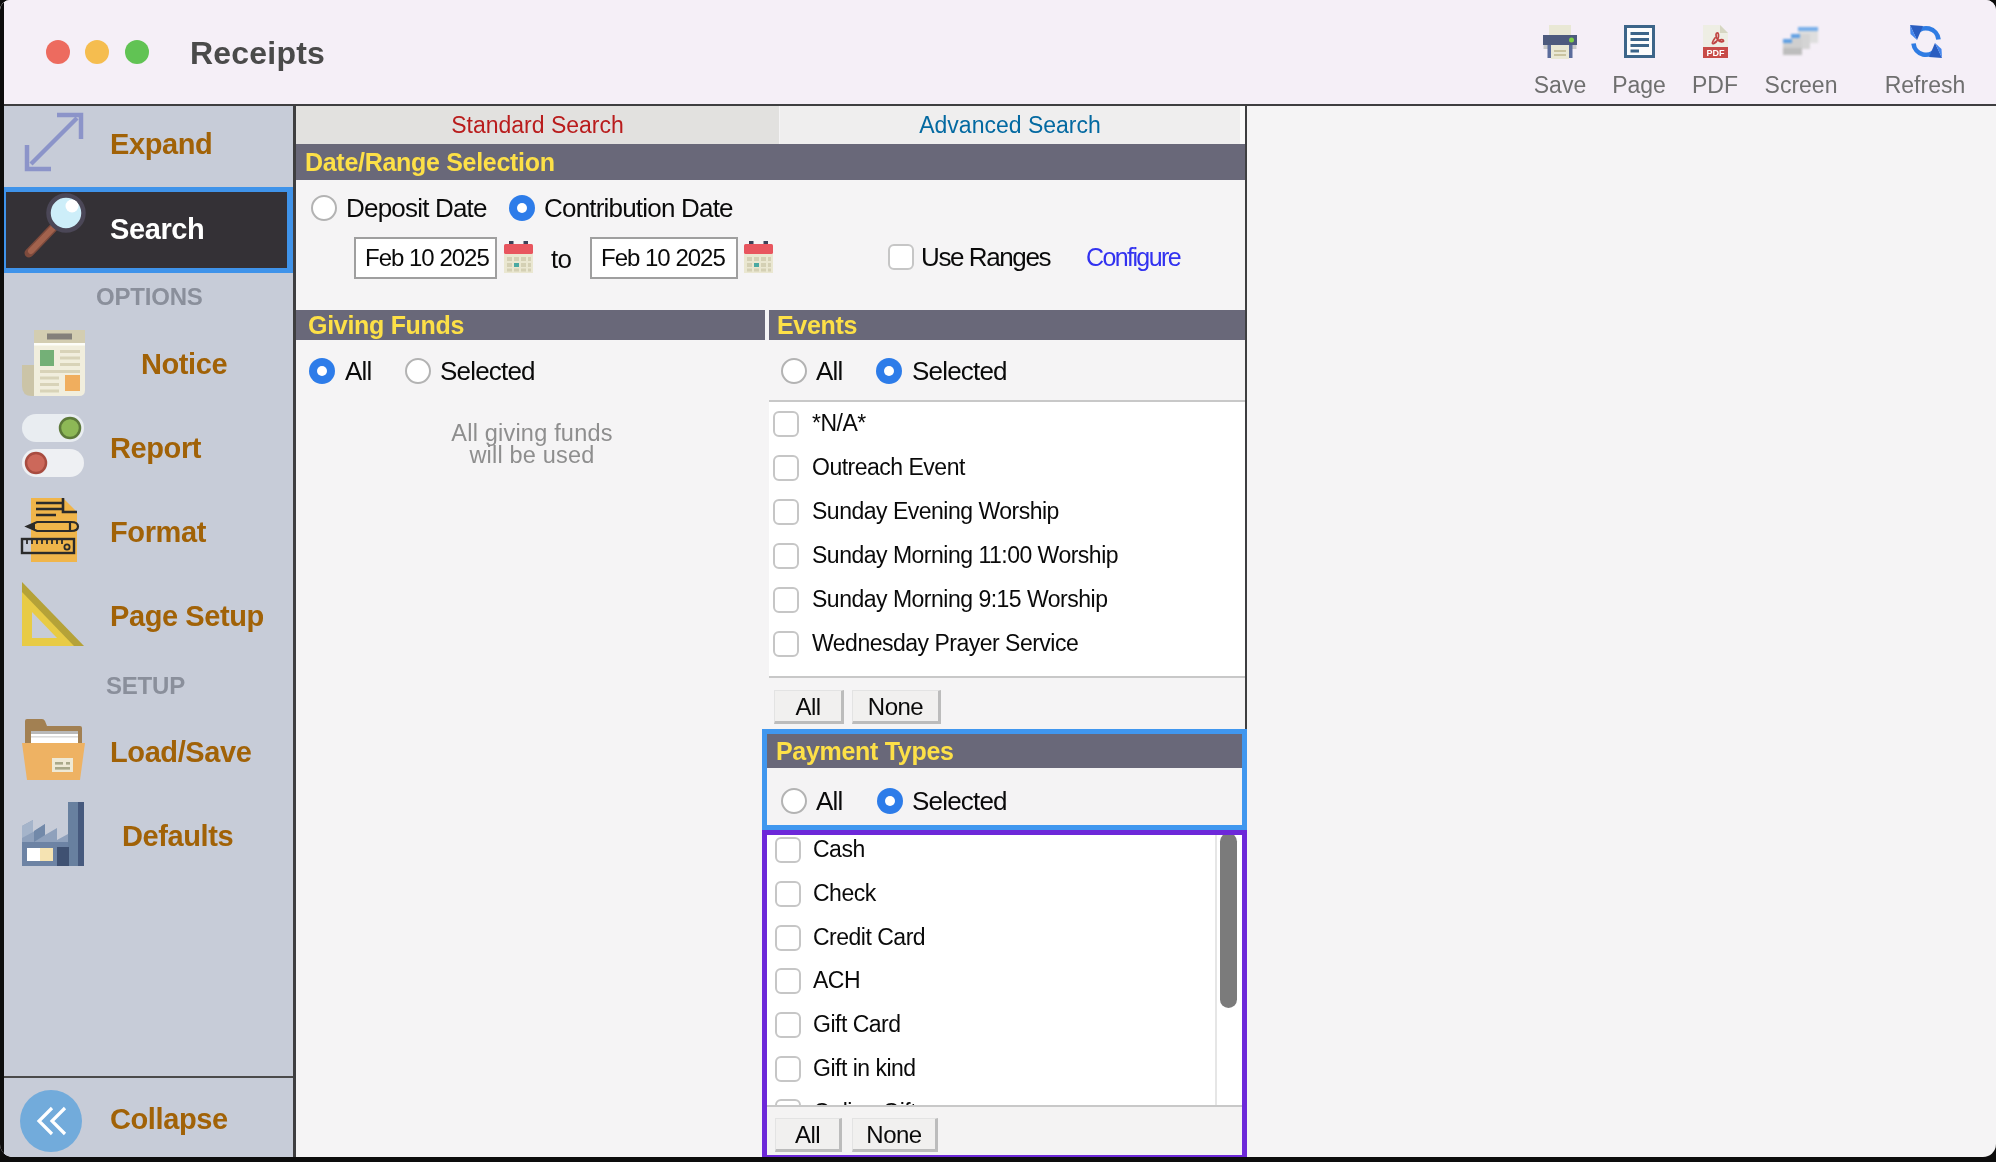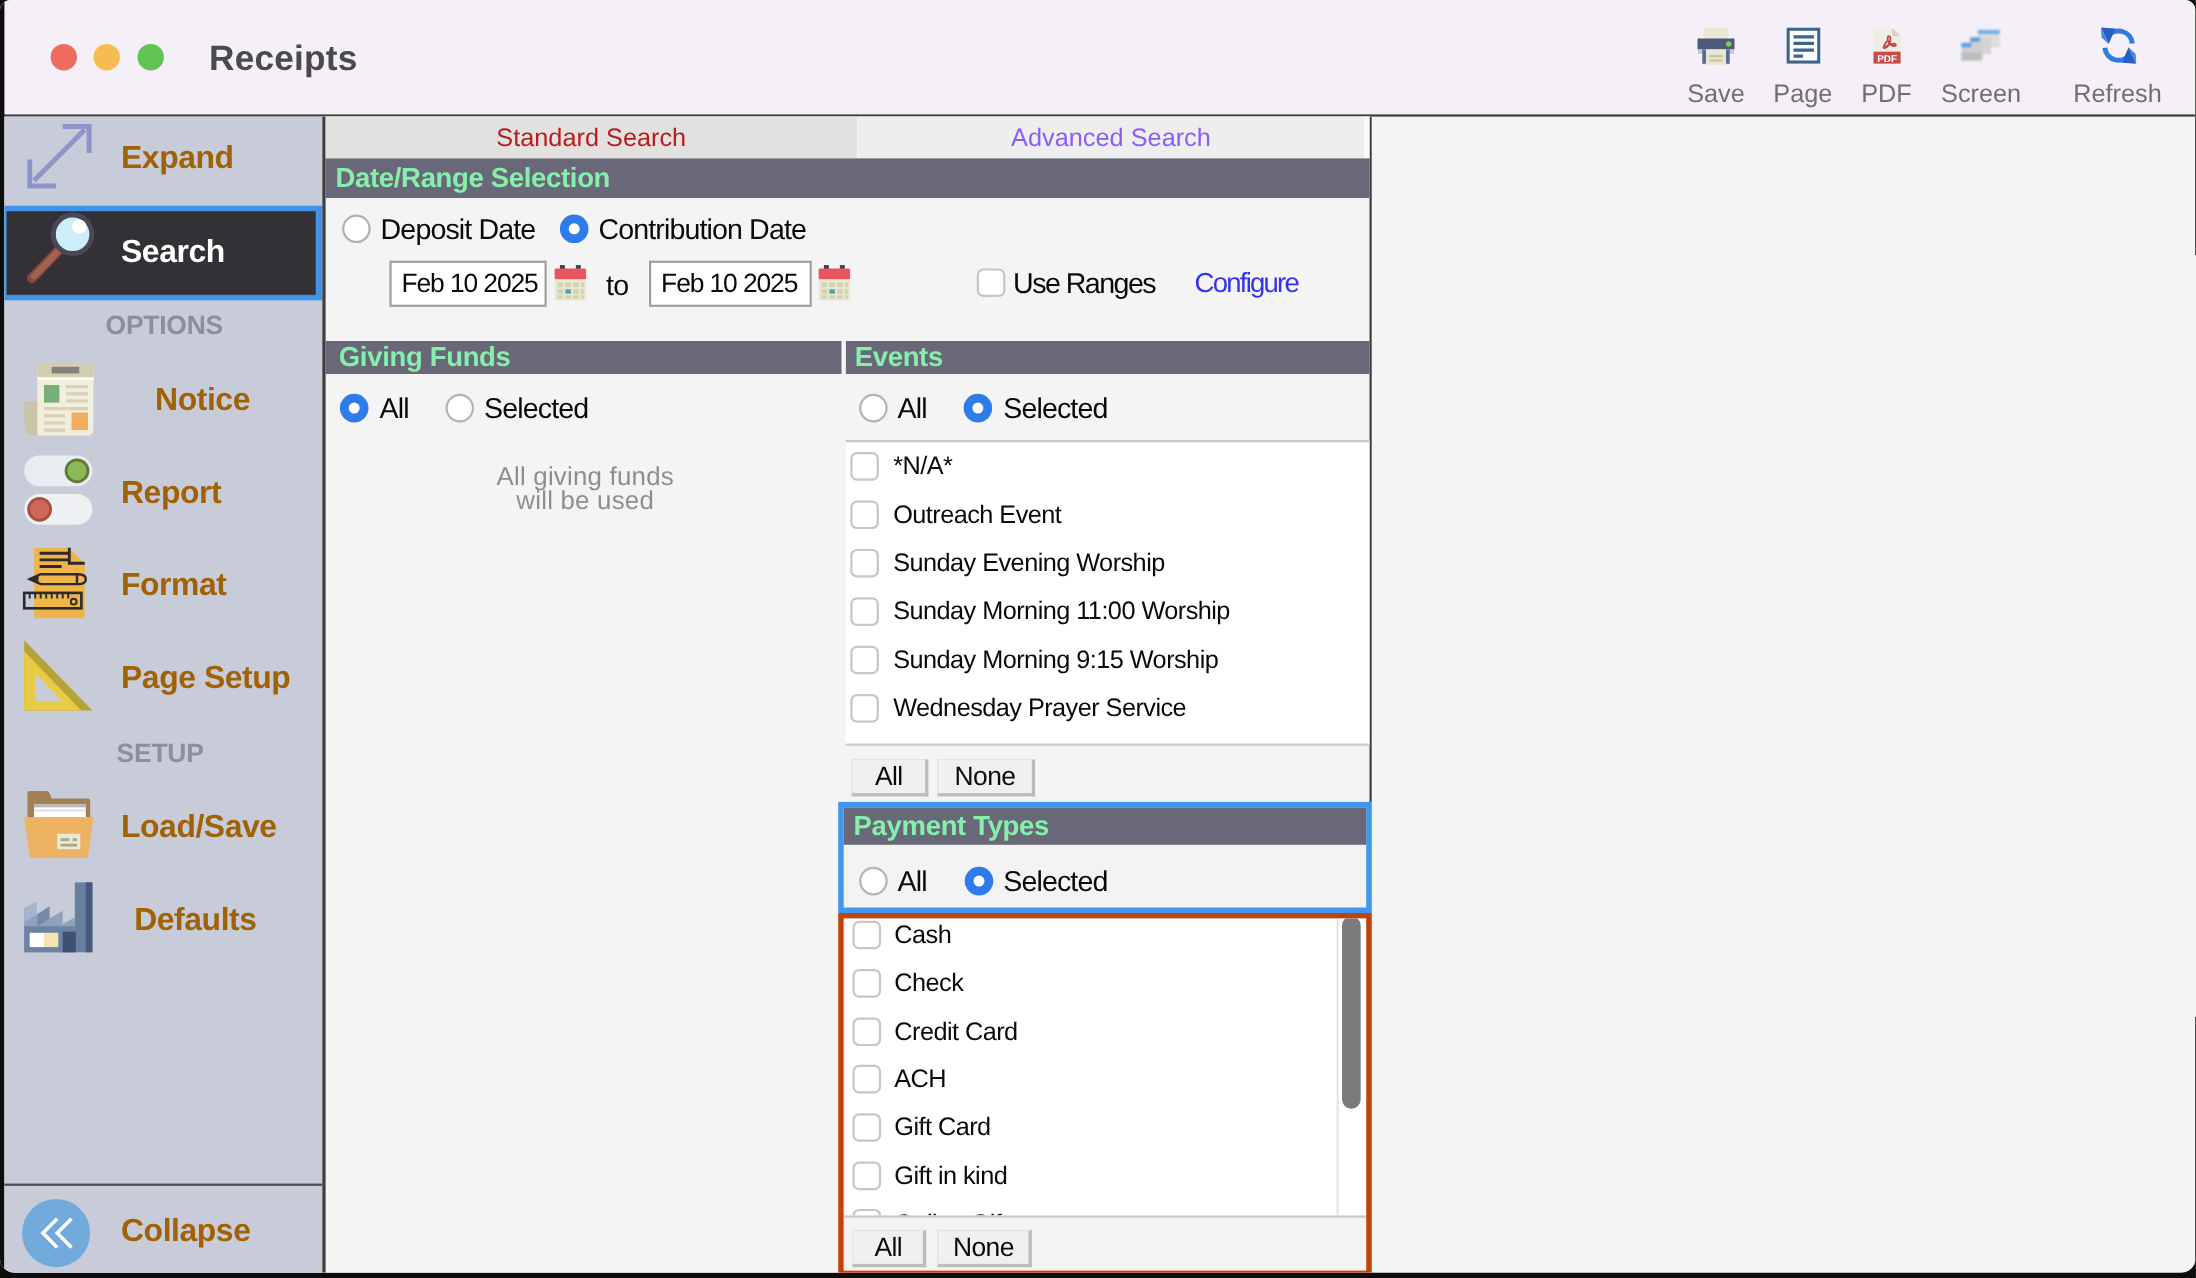--- a/index.html
+++ b/index.html
@@ -8,21 +8,21 @@
   .abs{position:absolute;}
   #titlebar{left:0;top:0;width:100%;height:106px;background:#f5eff7;border-bottom:2px solid #3e3e40;box-sizing:border-box;}
   #leftedge{left:0;top:0;width:4px;height:1157px;background:#0d0d0d;}
   .tl{border-radius:50%;width:24px;height:24px;top:40px;}
   #title{left:190px;top:35px;font-size:32px;font-weight:bold;color:#4a4a4a;letter-spacing:0.2px;}
   .tlabel{top:72px;width:120px;text-align:center;color:#6f6f6f;font-size:23px;}
   #sidebar{left:4px;top:106px;width:289px;height:1053px;background:#c7ccd8;}
   .sbtext{font-weight:bold;font-size:29px;color:#a16207;left:110px;letter-spacing:-0.4px;white-space:nowrap;}
   .sbhead{font-weight:bold;font-size:24px;color:#8a8f9b;letter-spacing:-0.2px;}
   #mainpanel{left:293px;top:106px;width:949px;height:1051px;background:#f5f4f5;border-left:3px solid #3e3e40;border-right:2px solid #3e3e40;box-sizing:content-box;}
-  .sechead{background:#696879;color:#86efac;font-weight:bold;font-size:25px;letter-spacing:-0.3px;}
+  .sechead{background:#696879;color:#fde047;font-weight:bold;font-size:25px;letter-spacing:-0.3px;}
   .radio{width:26px;height:26px;border-radius:50%;box-sizing:border-box;}
   .radio.off{background:#fff;border:2px solid #b3b3b3;}
   .radio.on{background:#2d7ce9;}
   .radio.on::after{content:"";position:absolute;left:8px;top:8px;width:10px;height:10px;border-radius:50%;background:#fff;}
   .rlabel{font-size:26px;color:#0a0a0a;line-height:26px;letter-spacing:-0.8px;white-space:nowrap;}
   .cb{width:26px;height:26px;border-radius:6px;background:#fff;border:2px solid #c6c6c6;box-sizing:border-box;}
   .clabel{font-size:23px;color:#0a0a0a;line-height:26px;letter-spacing:-0.5px;white-space:nowrap;}
   .btn{background:#f1f0ef;border-right:3px solid #bcbcbc;border-bottom:3px solid #bcbcbc;border-top:1px solid #e3e3e3;border-left:1px solid #e3e3e3;box-sizing:border-box;font-size:24px;color:#0a0a0a;text-align:center;letter-spacing:-0.5px;}
 </style>
 </head>
@@ -176,21 +176,21 @@
     <circle cx="32" cy="32" r="31" fill="#72abdb"></circle>
     <path d="M33,19 L20,32 L33,45 M46,19 L33,32 L46,45" stroke="#fff" stroke-width="3.2" fill="none"></path>
   </svg></div>
   <div class="abs sbtext" style="top:1103px;">Collapse</div>
 
   <div class="abs" id="mainpanel"></div>
   <div class="abs" style="left:296px;top:106px;width:483px;height:38px;background:#e2e1df;"></div>
   <div class="abs" style="left:780px;top:106px;width:460px;height:38px;background:#efeeee;"></div>
   <div class="abs" style="left:1240px;top:106px;width:5px;height:38px;background:#fafafa;"></div>
   <div class="abs" style="left:296px;top:112px;width:483px;text-align:center;font-size:23px;color:#b91c1c;letter-spacing:0;">Standard Search</div>
-  <div class="abs" style="left:780px;top:112px;width:460px;text-align:center;font-size:23px;color:#8b5cf6;letter-spacing:0;">Advanced Search</div>
+  <div class="abs" style="left:780px;top:112px;width:460px;text-align:center;font-size:23px;color:#0369a1;letter-spacing:0;">Advanced Search</div>
   <div class="abs sechead" style="left:296px;top:144px;width:949px;height:36px;line-height:36px;padding-left:9px;box-sizing:border-box;">Date/Range Selection</div>
 
   <div class="abs radio off" style="left:311px;top:195px;"></div>
   <div class="abs rlabel" style="left:346px;top:195px;">Deposit Date</div>
   <div class="abs radio on" style="left:509px;top:195px;"></div>
   <div class="abs rlabel" style="left:544px;top:195px;">Contribution Date</div>
 
   <div class="abs" style="left:354px;top:237px;width:143px;height:42px;background:#fff;border:2px solid #9f9f9f;box-sizing:border-box;font-size:24px;color:#0a0a0a;line-height:38px;padding-left:9px;letter-spacing:-1px;white-space:nowrap;">Feb 10 2025</div>
   <div class="abs" id="icon-cal1" style="left:504px;top:241px;"><svg width="29" height="33" viewBox="0 0 29 33">
     <rect x="5" y="0" width="4.5" height="8" fill="#3a4157"></rect>
@@ -268,21 +268,21 @@
   <div class="abs btn" style="left:774px;top:690px;width:70px;height:34px;line-height:31px;">All</div>
   <div class="abs btn" style="left:852px;top:690px;width:89px;height:34px;line-height:31px;">None</div>
 
   <div class="abs" style="left:762px;top:729px;width:485px;height:101px;border:5px solid #4097ef;box-sizing:border-box;background:#f4f3f4;"></div>
   <div class="abs sechead" style="left:767px;top:734px;width:475px;height:34px;line-height:34px;padding-left:9px;box-sizing:border-box;">Payment Types</div>
   <div class="abs radio off" style="left:781px;top:788px;"></div>
   <div class="abs rlabel" style="left:816px;top:788px;">All</div>
   <div class="abs radio on" style="left:877px;top:788px;"></div>
   <div class="abs rlabel" style="left:912px;top:788px;">Selected</div>
 
-  <div class="abs" style="left:762px;top:830px;width:485px;height:330px;border:5px solid #c2410c;box-sizing:border-box;background:#fff;overflow:hidden;">
+  <div class="abs" style="left:762px;top:830px;width:485px;height:330px;border:5px solid #6d28d9;box-sizing:border-box;background:#fff;overflow:hidden;">
     <div class="abs" style="left:0;top:0;width:475px;height:270px;background:#fff;overflow:hidden;">
       <div class="abs cb" style="left:8px;top:2px;"></div>
           <div class="abs clabel" style="left:46px;top:1px;">Cash</div>
       <div class="abs cb" style="left:8px;top:46px;"></div>
           <div class="abs clabel" style="left:46px;top:45px;">Check</div>
       <div class="abs cb" style="left:8px;top:90px;"></div>
           <div class="abs clabel" style="left:46px;top:89px;">Credit Card</div>
       <div class="abs cb" style="left:8px;top:133px;"></div>
           <div class="abs clabel" style="left:46px;top:132px;">ACH</div>
       <div class="abs cb" style="left:8px;top:177px;"></div>

